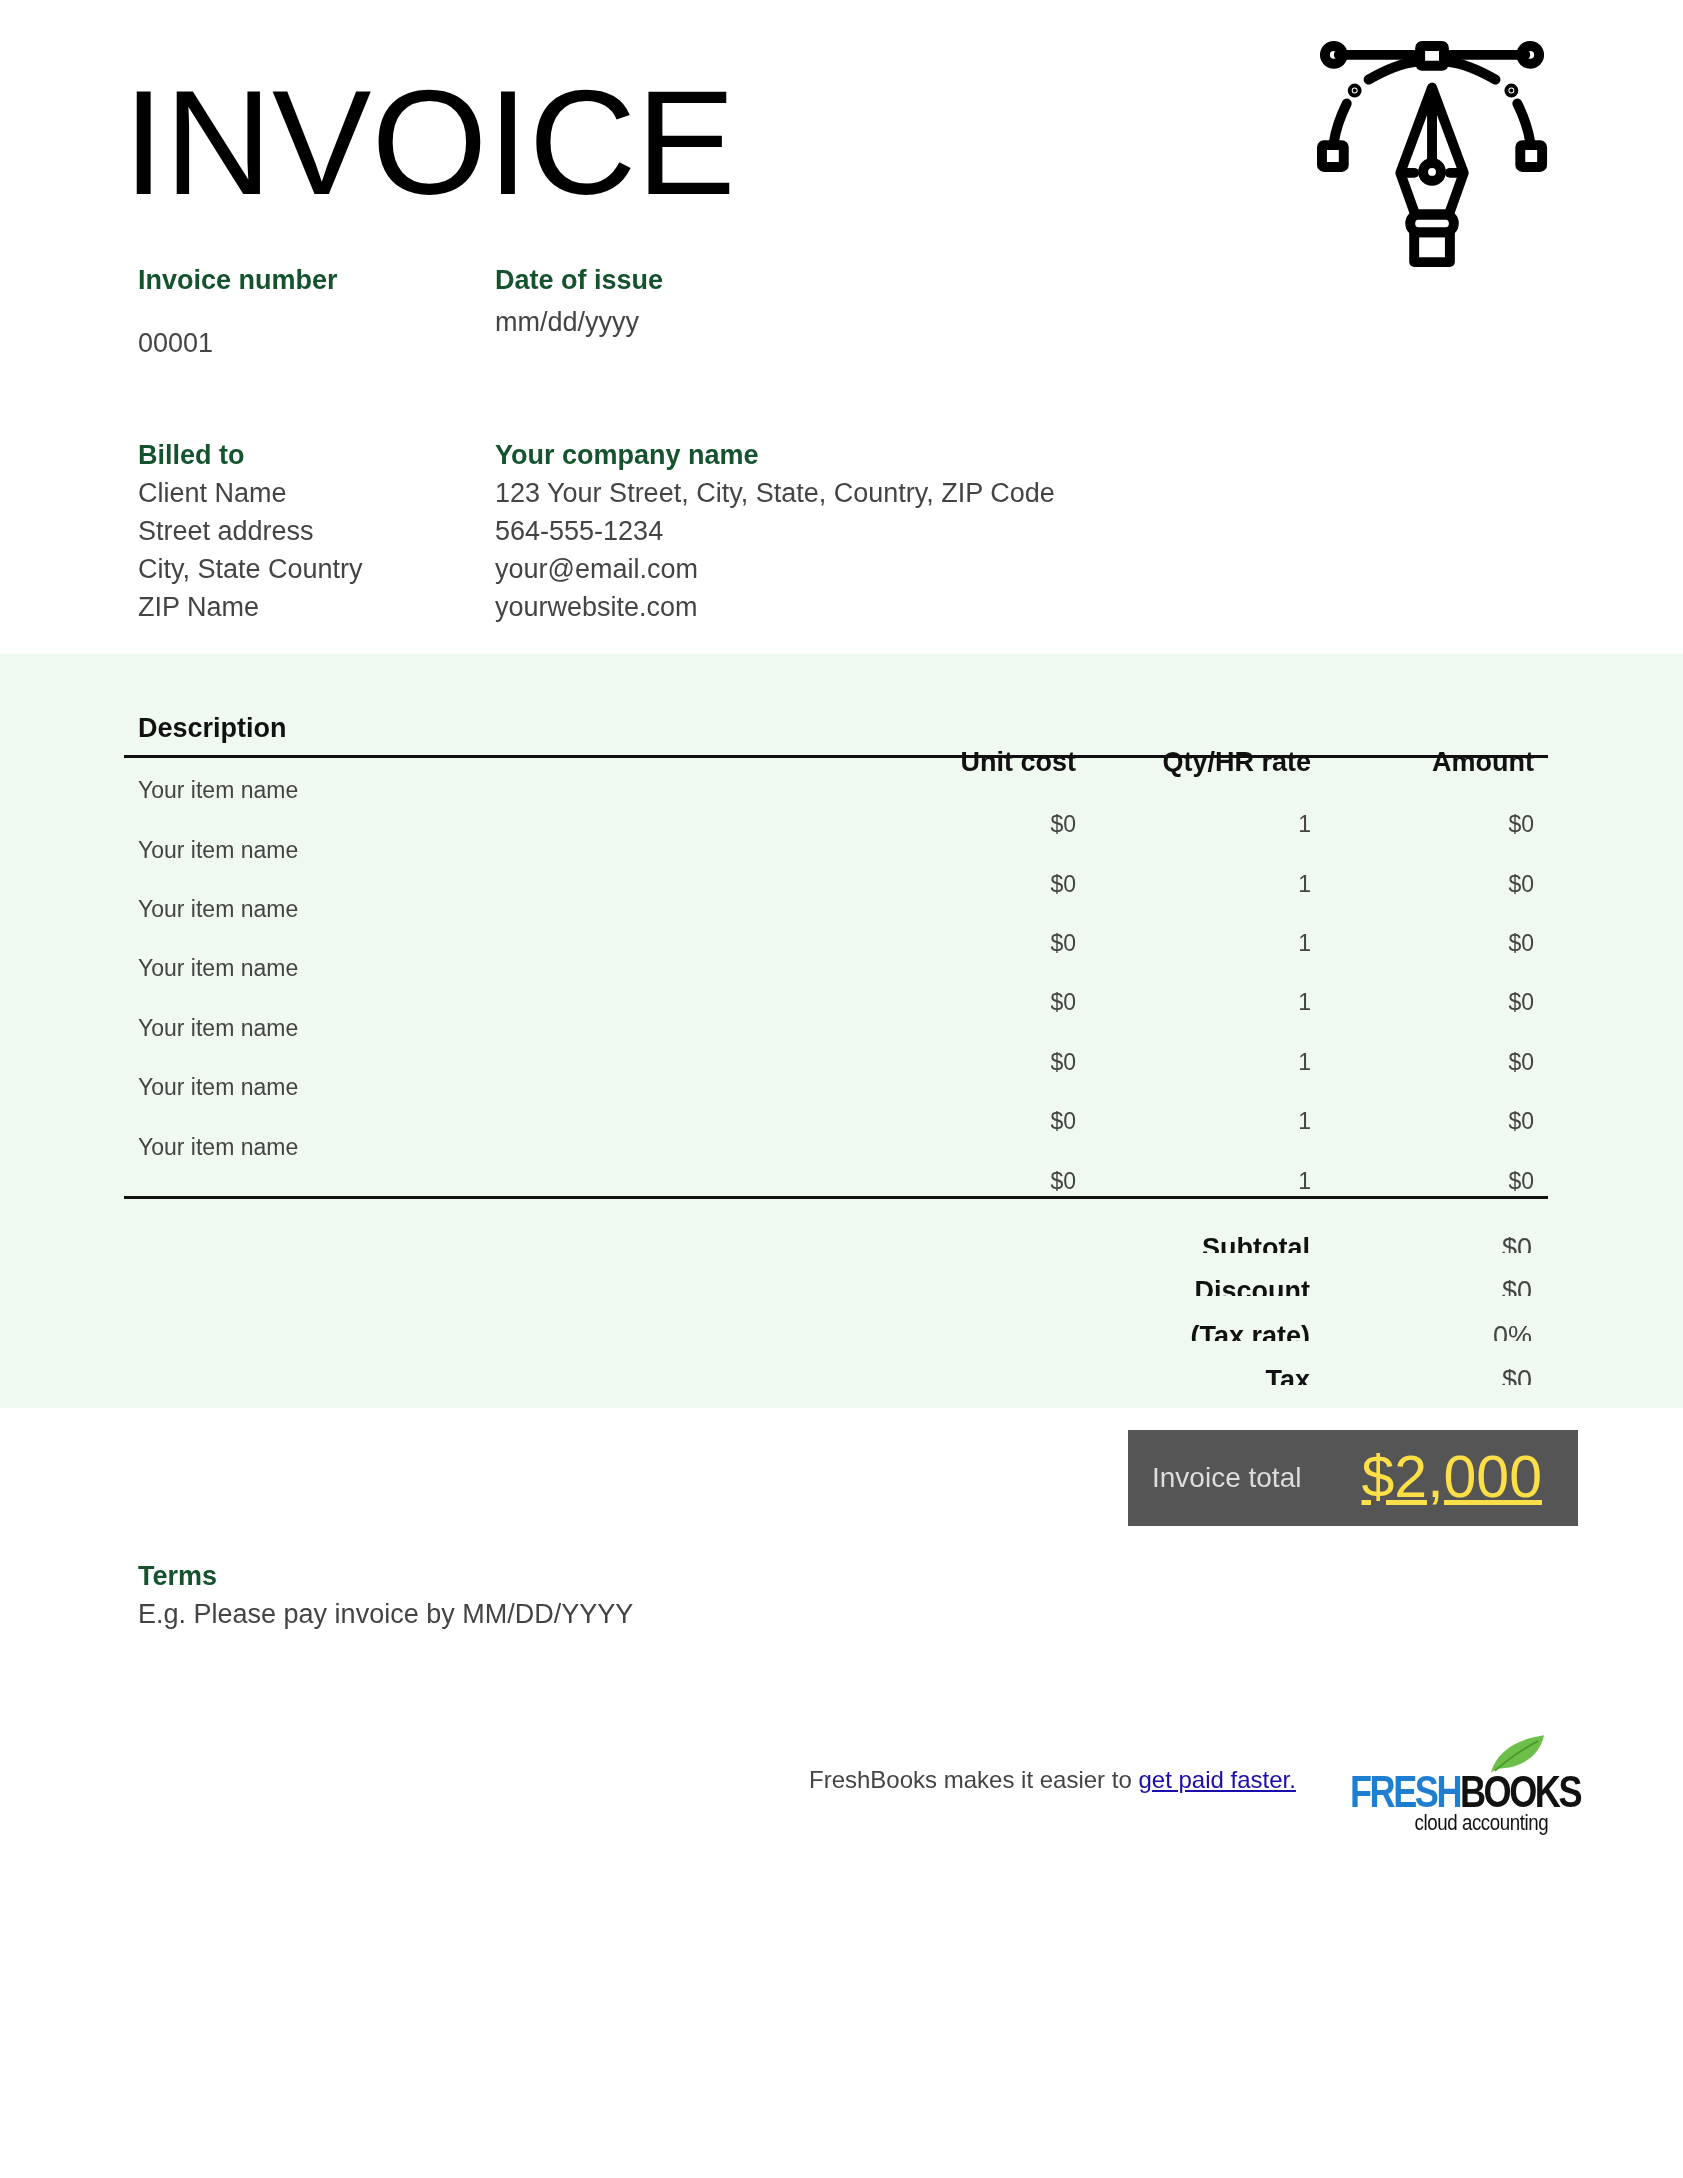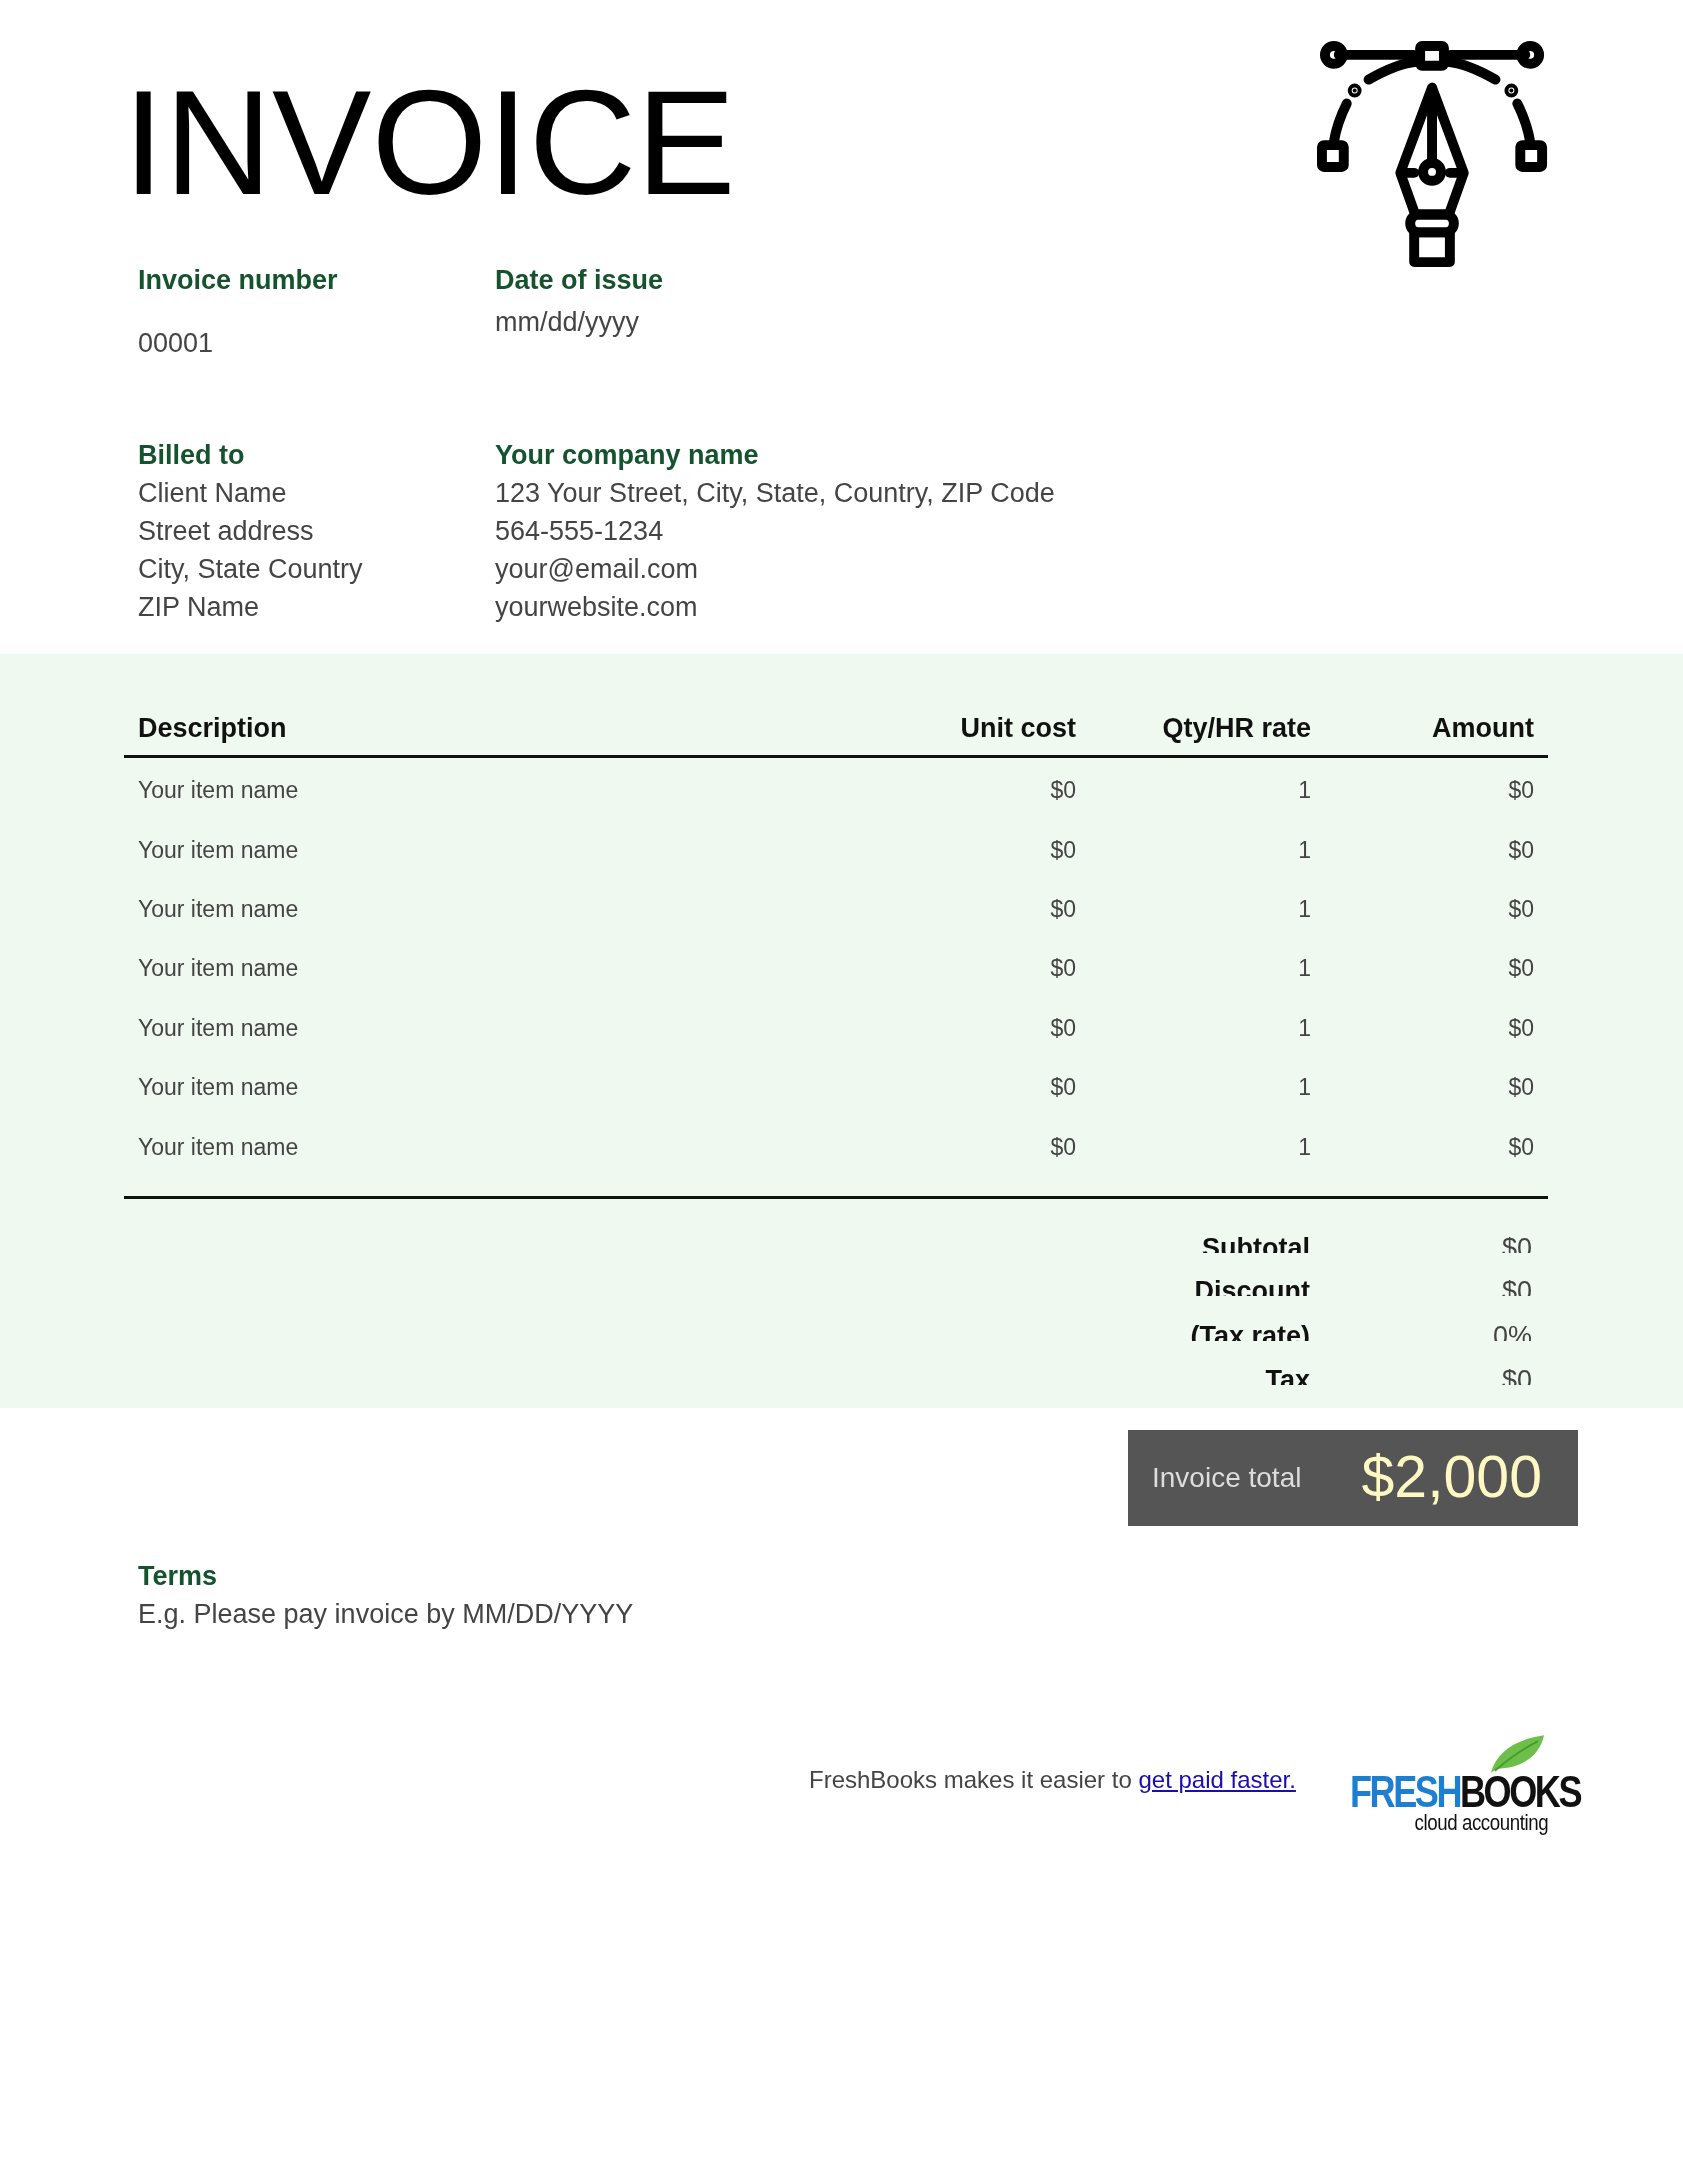--- a/index.html
+++ b/index.html
@@ -14,29 +14,29 @@
     .label { font-size: 27px; font-weight: 700; color: #14532d; line-height: 38px; white-space: nowrap; }
     .val { font-size: 27px; color: #444; line-height: 38px; white-space: nowrap; }
 
     .band { left: 0; top: 654px; width: 1683px; height: 754px; background: #f0f9f0; }
 
     .thead { top: 709px; font-size: 27px; font-weight: 700; color: #111; white-space: nowrap; line-height: 38px; }
     .rule { left: 124px; width: 1424px; height: 3px; background: #111; }
 
     .row { left: 0; width: 1683px; height: 59px; }
     .cell { position: absolute; top: 0; font-size: 23px; color: #444; line-height: 38px; white-space: nowrap; }
-    .r-right { text-align: right; }
+    .r-right { text-align: right; margin-top: 34px; }
 
     .tot { left: 990px; width: 554px; height: 24px; overflow: hidden; }
     .tot .tl { position: absolute; right: 234px; top: 0; font-size: 27px; font-weight: 700; color: #111; line-height: 38px; white-space: nowrap; }
     .tot .tv { position: absolute; right: 12px; top: 0; font-size: 27px; color: #444; line-height: 38px; white-space: nowrap; }
 
     .total-box { left: 1128px; top: 1430px; width: 450px; height: 96px; background: #555555; }
     .total-box .tlabel { position: absolute; left: 24px; top: 29px; font-size: 28px; font-weight: 400; color: #dddddd; line-height: 38px; white-space: nowrap; }
-    .total-box .tvalue { position: absolute; right: 36px; top: 14px; font-size: 59px; color: #fef9c3; line-height: 67px; white-space: nowrap; }
+    .total-box .tvalue { position: absolute; right: 36px; top: 14px; font-size: 59px; color: #fde047; line-height: 67px; white-space: nowrap; text-decoration: underline; }
 
     .footer-text { left: 809px; top: 1763px; font-size: 24px; color: #444; line-height: 34px; white-space: nowrap; }
     .footer-text a { color: #1a0dab; text-decoration: underline; }
 
     .fb-logo { left: 1348px; top: 1733px; width: 208px; height: 109px; }
     .fb-word { position: absolute; left: 2px; top: 34px; font-size: 44px; font-weight: 700; letter-spacing: -3px; line-height: 50px; white-space: nowrap; transform: scaleX(0.82); transform-origin: left top; }
     .fb-fresh { color: #1e7fd1; }
     .fb-books { color: #111; }
     .fb-sub { position: absolute; right: 8px; top: 77px; font-size: 22px; color: #111; line-height: 26px; white-space: nowrap; transform: scaleX(0.85); transform-origin: right top; letter-spacing: -0.5px; }
     .fb-leaf { position: absolute; left: 139px; top: 0px; width: 59px; height: 42px; }

